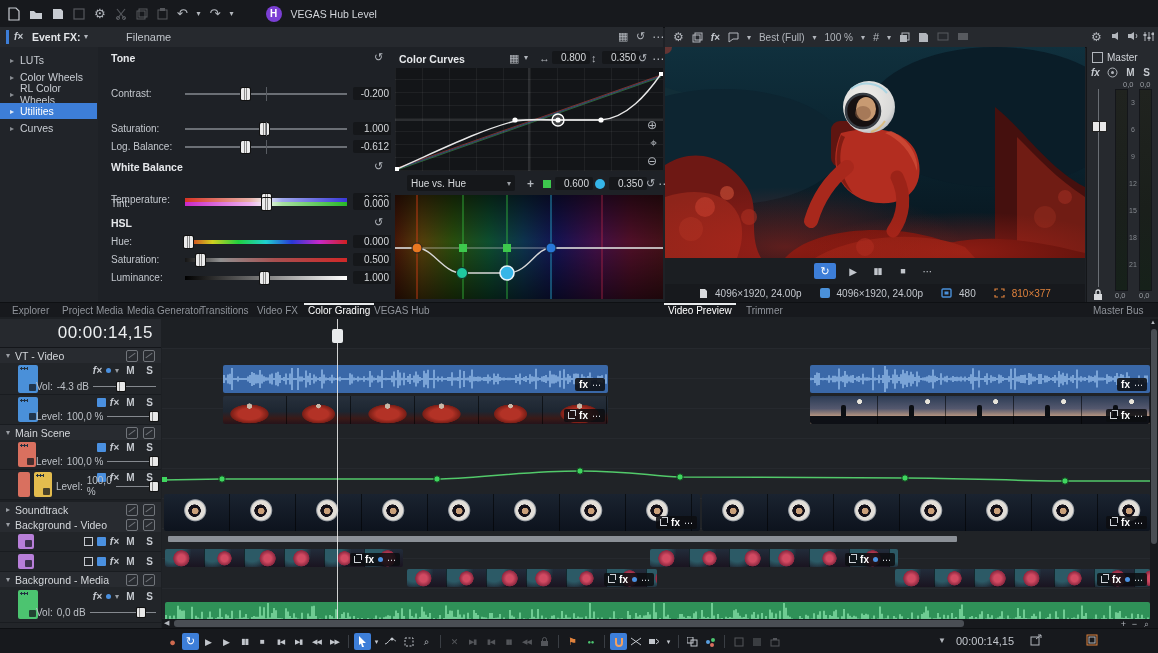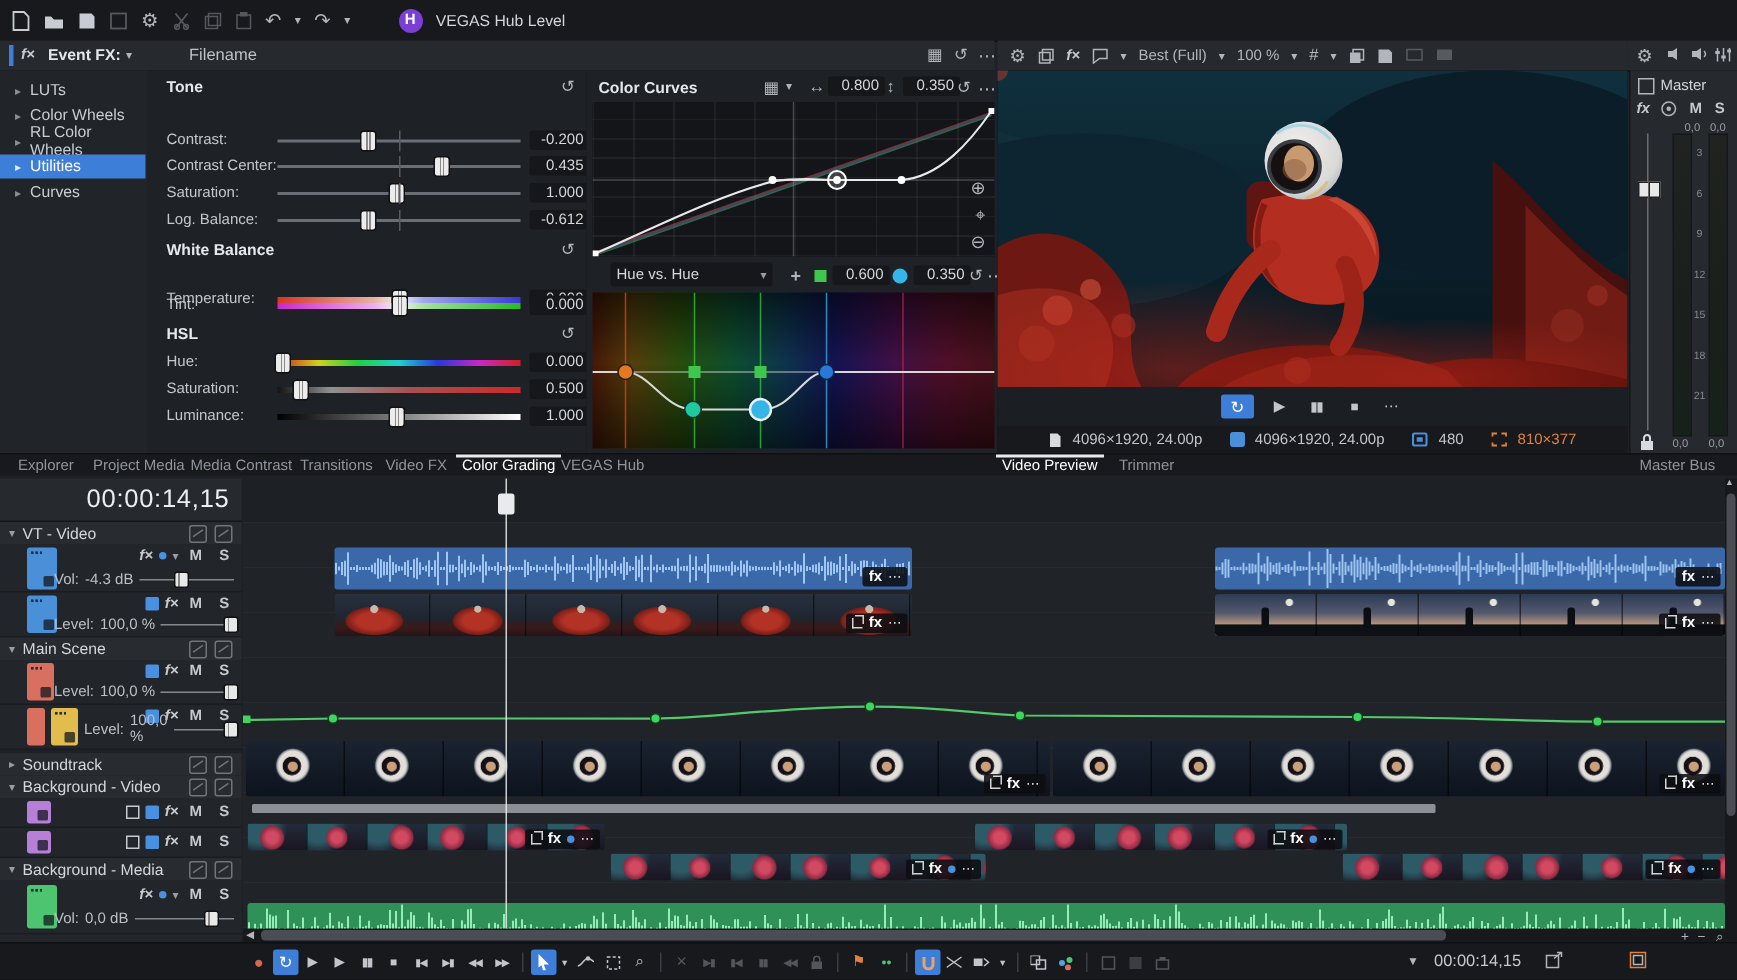--- a/index.html
+++ b/index.html
@@ -248,27 +248,20 @@
     <span class="ab sect" style="left:13px;top:170px;">HSL</span>
     <span class="ab ic" style="left:276px;top:169px;font-size:11px;">↺</span>
   </div>
 
   <div class="srow" style="top:86px;">
       <span class="slb">Contrast:</span>
       <div class="str ctick">
         <i class="hd" style="left:37%"></i>
       </div>
       <span class="vb sv">-0.200</span>
-    </div>
-  <div class="srow" style="top:103px;">
-      <span class="slb">Contrast Center:</span>
-      <div class="str ctick">
-        <i class="hd" style="left:67%"></i>
-      </div>
-      <span class="vb sv">0.435</span>
     </div>
   <div class="srow" style="top:121px;">
       <span class="slb">Saturation:</span>
       <div class="str ctick">
         <i class="hd" style="left:49%"></i>
       </div>
       <span class="vb sv">1.000</span>
     </div>
   <div class="srow" style="top:139px;">
       <span class="slb">Log. Balance:</span>
@@ -506,21 +499,21 @@
           <path d="M3,5 v-2 a2,2 0 0 1 4,0 v2" fill="none" stroke="#d8dadd" stroke-width="1.4"></path>
         </svg>
       </span>
     <span class="ab" style="left:28px;top:244px;font-size:7.5px;color:#9a9ea4;">0,0</span>
     <span class="ab" style="left:52px;top:244px;font-size:7.5px;color:#9a9ea4;">0,0</span>
   </div>
 
   <div class="ab bar" style="left:0;top:302px;width:1158px;height:15px;border-top:1px solid #0e1013;border-bottom:1px solid #0e1013;">
     <span class="dtab" style="left:6px;">Explorer</span>
     <span class="dtab" style="left:56px;">Project Media</span>
-    <span class="dtab" style="left:121px;">Media Contrast</span>
+    <span class="dtab" style="left:121px;">Media Generator</span>
     <span class="dtab" style="left:194px;">Transitions</span>
     <span class="dtab" style="left:251px;">Video FX</span>
     <span class="dtab on" style="left:302px;">Color Grading</span>
     <span class="dtab" style="left:368px;">VEGAS Hub</span>
     <span class="dtab on" style="left:662px;">Video Preview</span>
     <span class="dtab" style="left:740px;">Trimmer</span>
     <span class="dtab" style="left:1087px;">Master Bus</span>
   </div>
 
   <div class="ab" style="left:0;top:317px;width:1158px;height:311px;background:#1d2024;">

